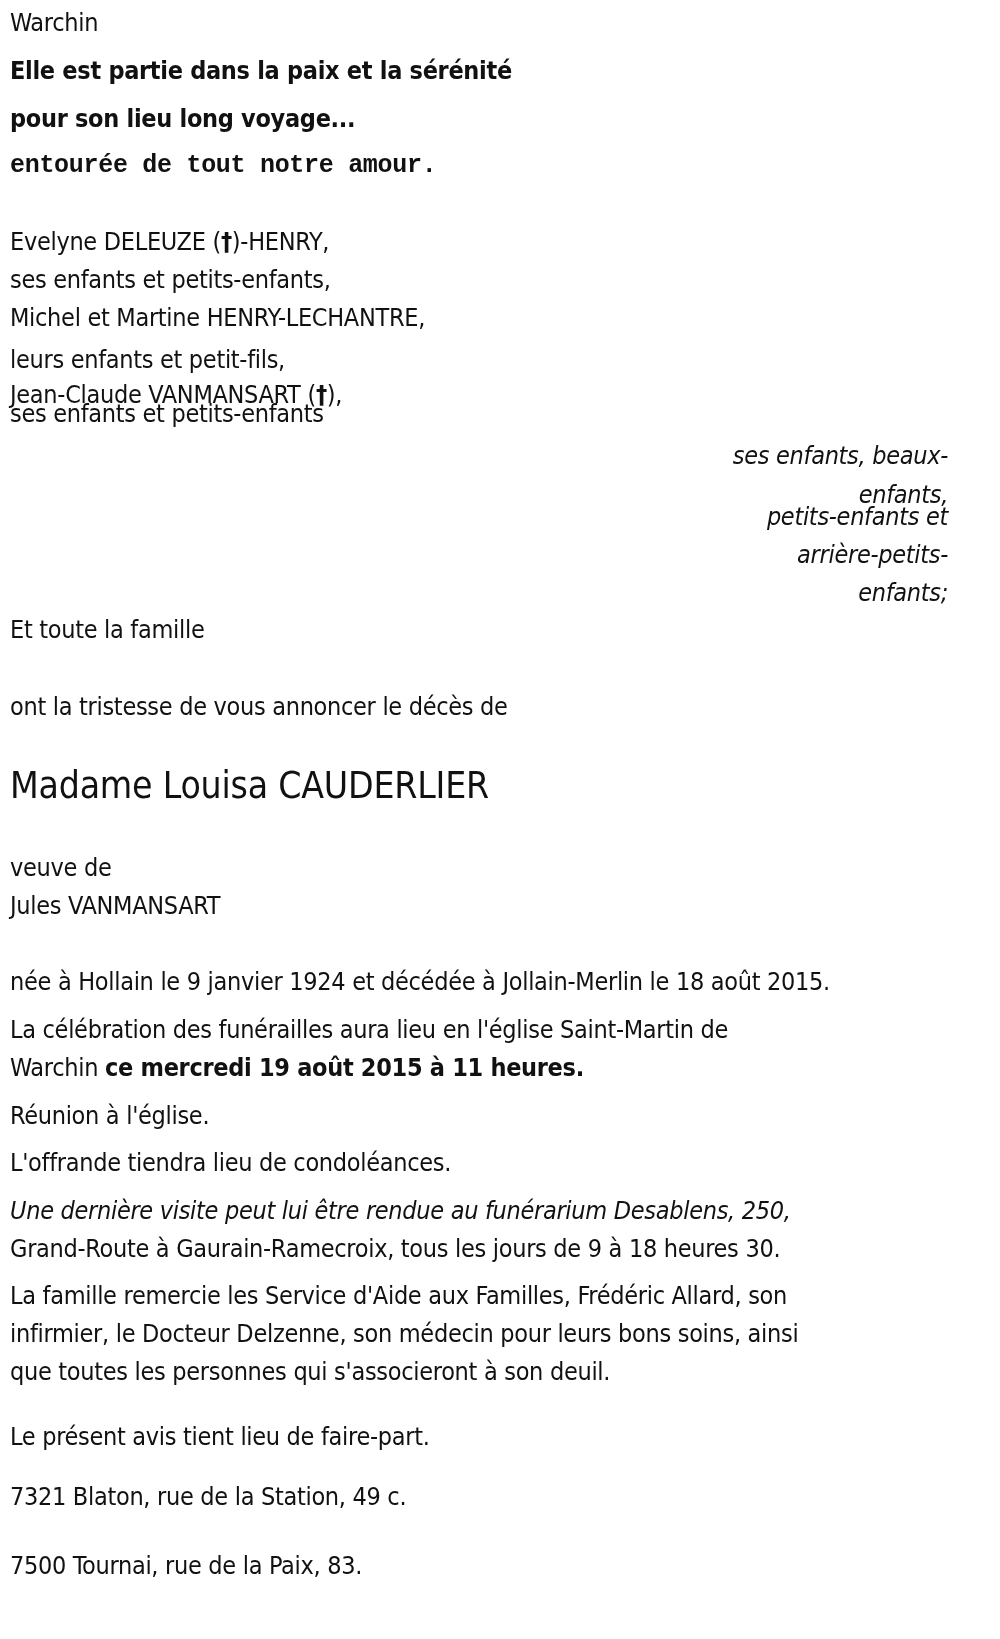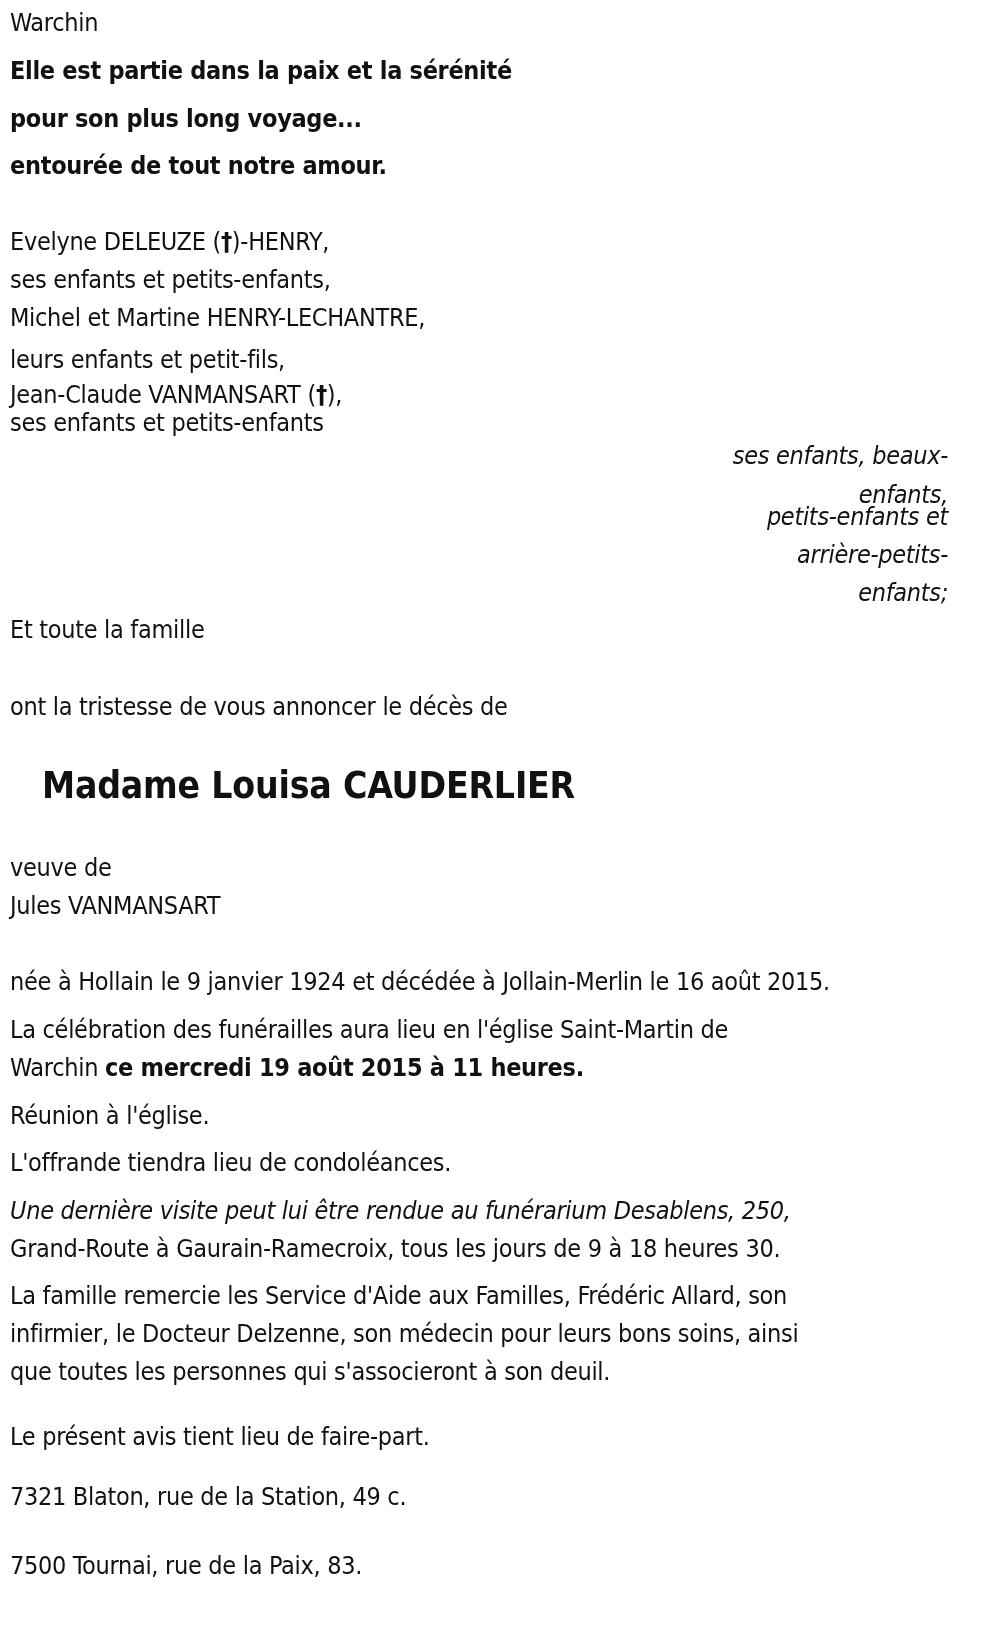--- a/index.html
+++ b/index.html
@@ -20,24 +20,23 @@
     .line {
       position: absolute;
       left: 10px;
       white-space: nowrap;
       line-height: 30px;
       letter-spacing: -0.3px;
     }
     .bold { font-weight: bold; }
     .title {
       font-size: 37px;
-      font-weight: bold;
+      font-weight: normal;
       line-height: 44px;
       letter-spacing: -0.2px;
-      margin-left: 32px;
     }
     .side {
       position: absolute;
       right: 52px;
       text-align: center;
       font-style: italic;
       white-space: nowrap;
       line-height: 30px;
       letter-spacing: -0.3px;
     }
@@ -46,50 +45,50 @@
     }
   </style>
 </head>
 <body>
 
 <div>
 
   <div class="line" style="top:8px;">Warchin</div>
 
   <div class="line bold" style="top:56px;">Elle est partie dans la paix et la sérénité</div>
-  <div class="line bold" style="top:104px;">pour son plus long voyage...</div>
-  <div class="line bold" style="top:151px;">entourée de tout notre amour.</div>
+  <div class="line bold" style="top:104px;">pour son lieu long voyage...</div>
+  <div class="line bold" style="top:151px;font-family:Liberation Mono, monospace;">entourée de tout notre amour.</div>
 
   <div class="line" style="top:227px;">
     <span>Evelyne DELEUZE (</span><span class="cross">†</span><span>)-HENRY,</span>
   </div>
   <div class="line" style="top:265px;">ses enfants et petits-enfants,</div>
   <div class="line" style="top:303px;">Michel et Martine HENRY-LECHANTRE,</div>
   <div class="line" style="top:345px;">leurs enfants et petit-fils,</div>
   <div class="line" style="top:380px;">
     <span>Jean-Claude VANMANSART (</span><span class="cross">†</span><span>),</span>
   </div>
-  <div class="line" style="top:408px;">ses enfants et petits-enfants</div>
+  <div class="line" style="top:399px;">ses enfants et petits-enfants</div>
 
   <div class="side" style="top:441px;">ses enfants, beaux-</div>
   <div class="side" style="top:480px;">enfants,</div>
   <div class="side" style="top:502px;">petits-enfants et</div>
   <div class="side" style="top:540px;">arrière-petits-</div>
   <div class="side" style="top:578px;">enfants;</div>
 
   <div class="line" style="top:615px;">Et toute la famille</div>
 
   <div class="line" style="top:692px;">ont la tristesse de vous annoncer le décès de</div>
 
   <div class="line title" style="top:764px;">Madame Louisa CAUDERLIER</div>
 
   <div class="line" style="top:853px;">veuve de</div>
   <div class="line" style="top:891px;">Jules VANMANSART</div>
 
-  <div class="line" style="top:967px;">née à Hollain le 9 janvier 1924 et décédée à Jollain-Merlin le 16 août 2015.</div>
+  <div class="line" style="top:967px;">née à Hollain le 9 janvier 1924 et décédée à Jollain-Merlin le 18 août 2015.</div>
 
   <div class="line" style="top:1015px;">La célébration des funérailles aura lieu en l'église Saint-Martin de</div>
   <div class="line" style="top:1053px;">
     <span>Warchin </span><span class="bold">ce mercredi 19 août 2015 à 11 heures.</span>
   </div>
 
   <div class="line" style="top:1101px;">Réunion à l'église.</div>
   <div class="line" style="top:1148px;">L'offrande tiendra lieu de condoléances.</div>
 
   <div class="line" style="top:1196px;font-style:italic;">Une dernière visite peut lui être rendue au funérarium Desablens, 250,</div>

